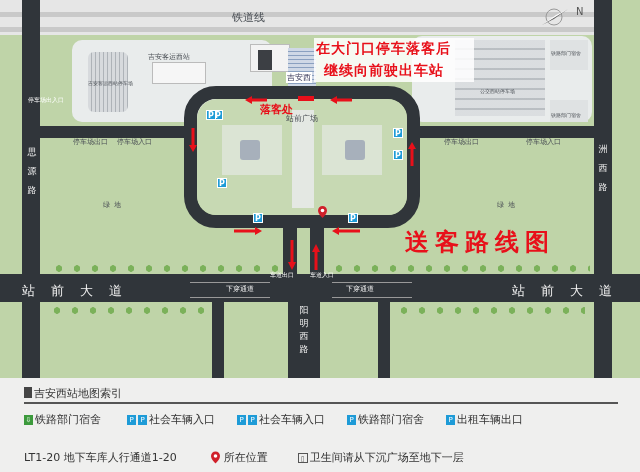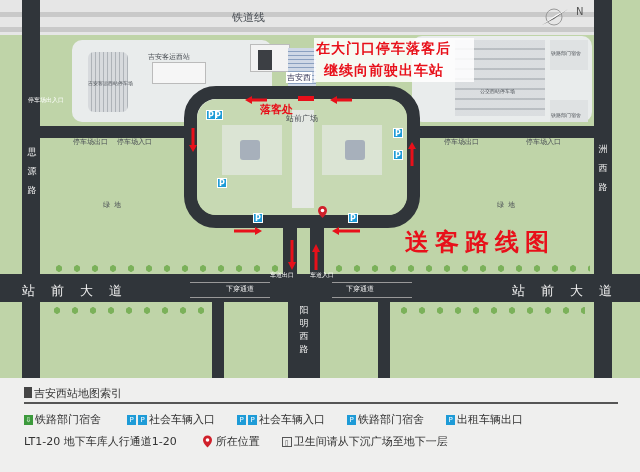--- a/index.html
+++ b/index.html
@@ -205,21 +205,21 @@
     <div class="lg-item" style="margin-left:2px;">
       <span class="sw" style="background:#1e9bd7;">P</span>
         <span>铁路部门宿舍</span>
     </div>
     <div class="lg-item" style="margin-left:2px;">
       <span class="sw" style="background:#1e9bd7;">P</span>
         <span>出租车辆出口</span>
     </div>
   </div>
 
-  <div class="lg-row" style="top:56px;">
+  <div class="lg-row" style="top:72px;gap:8px;">
     <div class="lg-item" style="margin-right:26px;">
       <span>LT1-20 地下车库人行通道1-20</span>
     </div>
     <div class="lg-item" style="margin-right:22px;">
       <span style="margin-right:4px;display:inline-flex;">
           <svg width="9" height="13" viewBox="0 0 9 12">
             <path d="M4.5 0C2 0 0 2 0 4.5 0 8 4.5 12 4.5 12S9 8 9 4.5C9 2 7 0 4.5 0z" fill="#d0202a"></path>
             <circle cx="4.5" cy="4.5" r="1.8" fill="#fff"></circle>
           </svg>
         </span>

